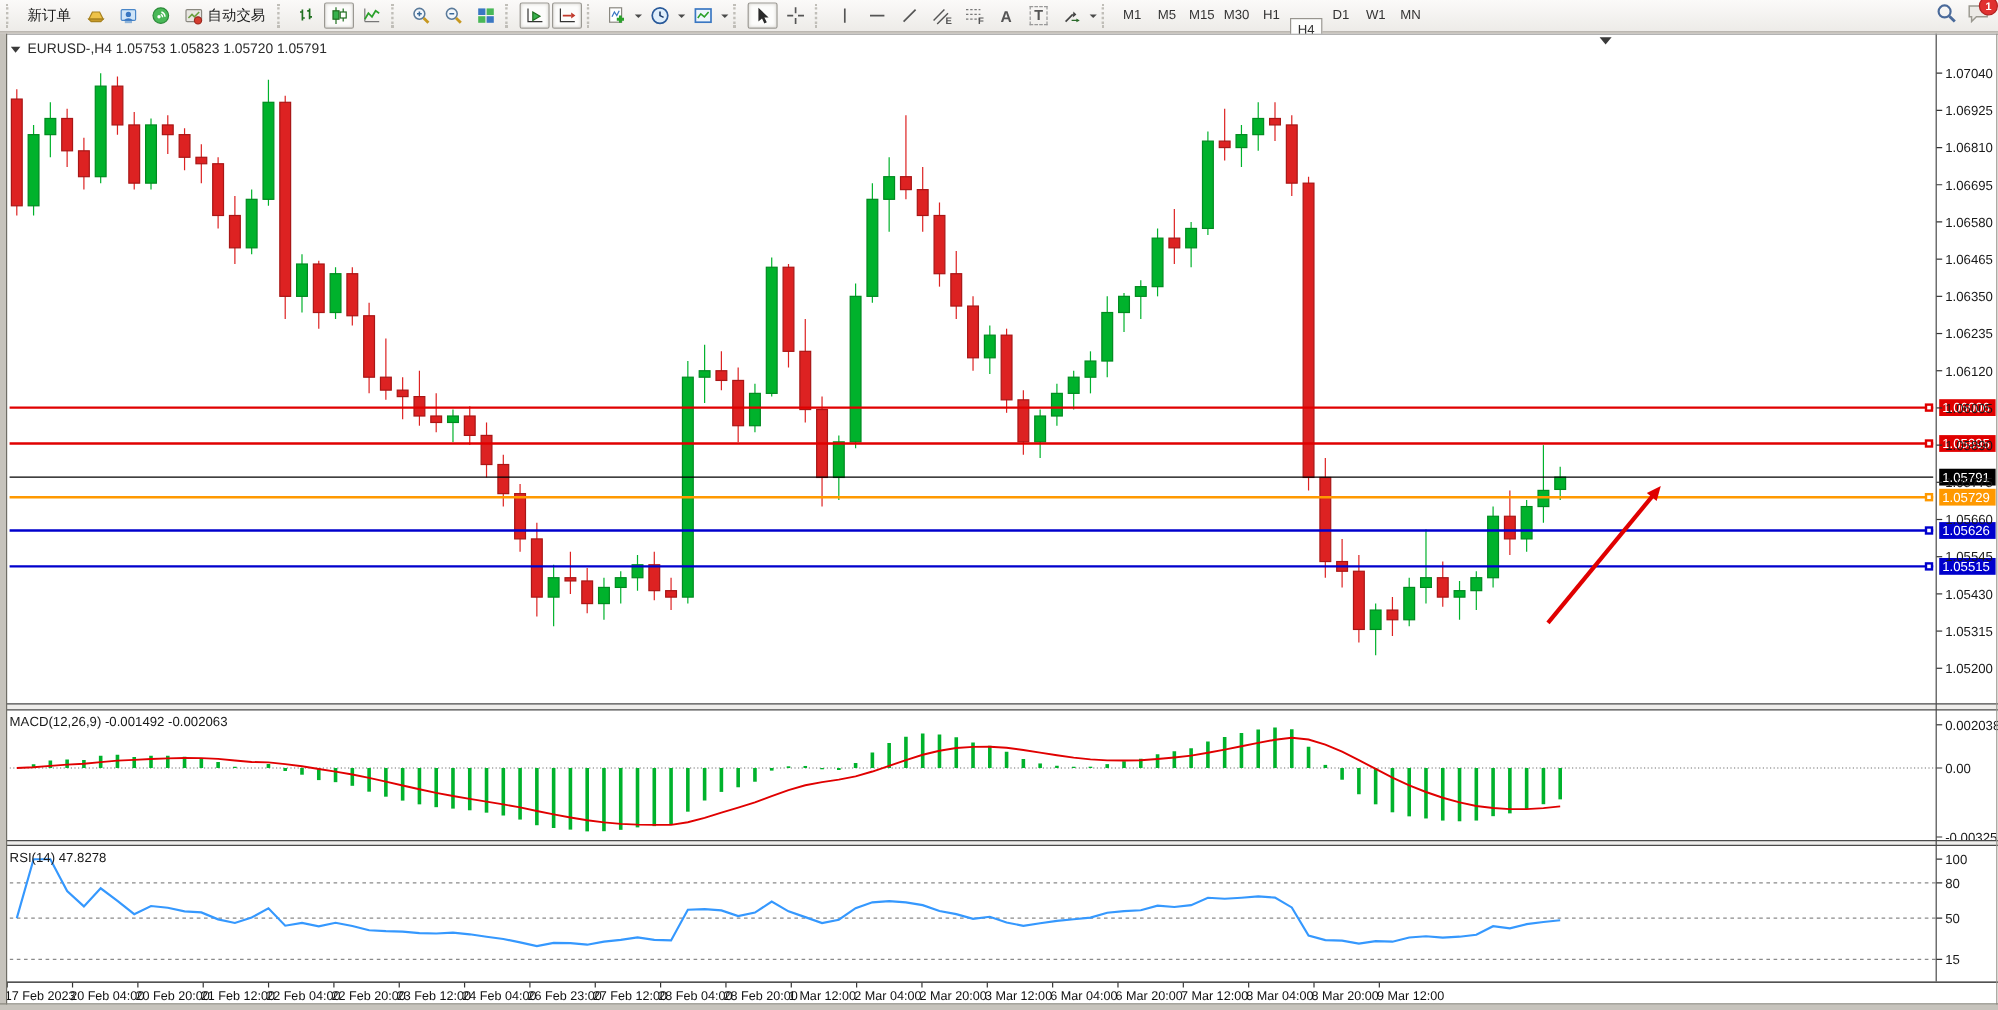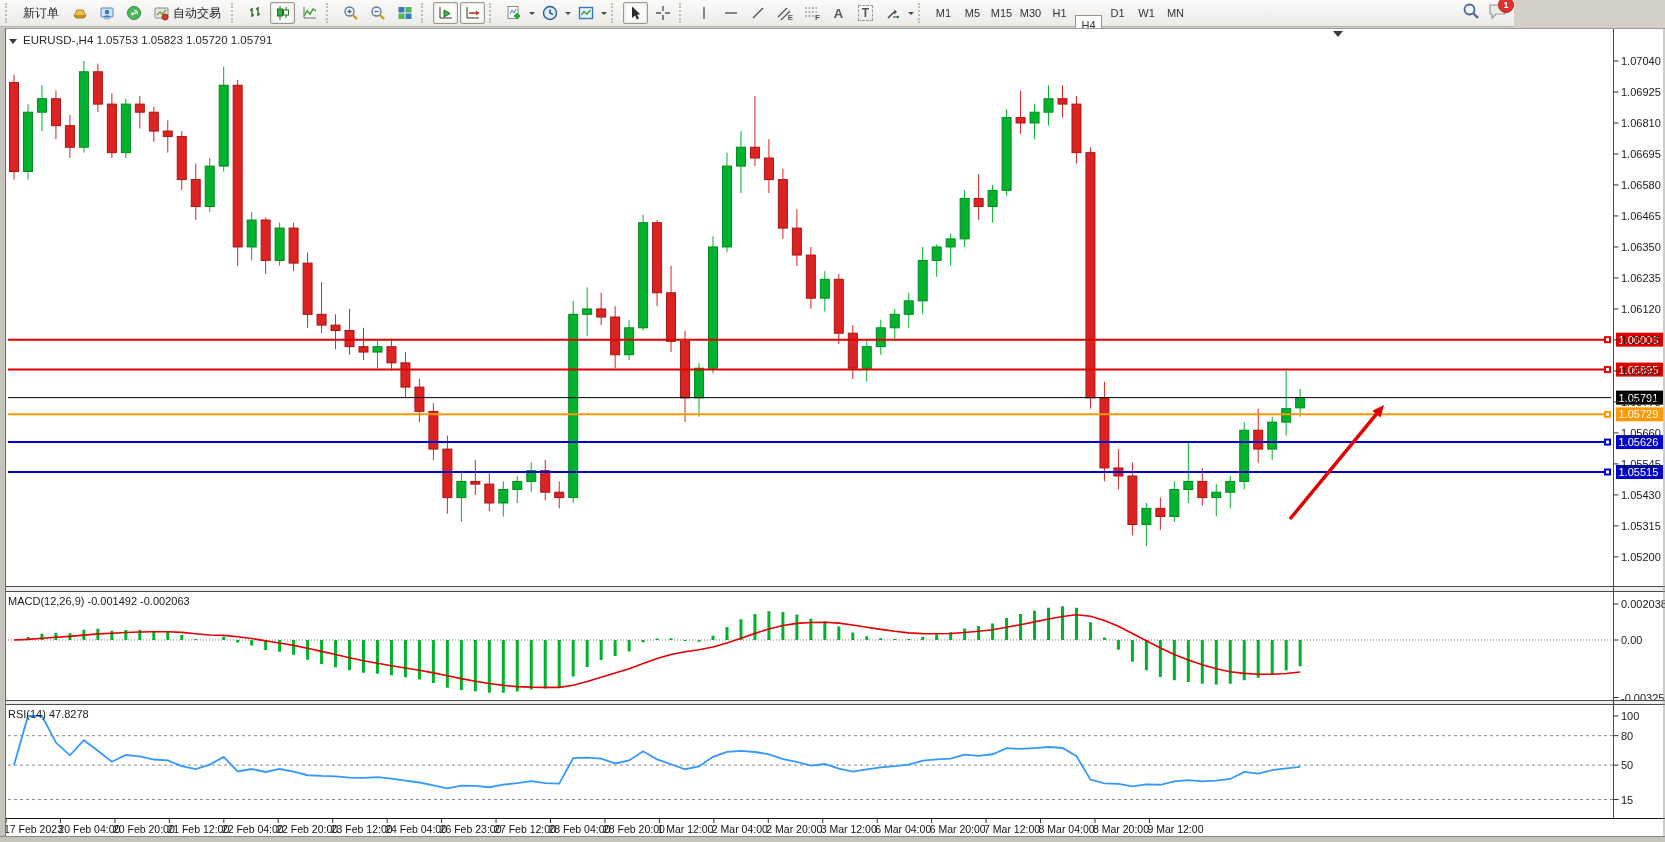--- a/index.html
+++ b/index.html
@@ -1,19 +1,19 @@
 <!DOCTYPE html>
 <html><head>
 <meta charset="utf-8">
 <style>
   html,body{margin:0;padding:0;background:#d4d0c8;}
   body{width:1665px;height:842px;position:relative;overflow:hidden;
        font-family:"Liberation Sans",sans-serif;-webkit-font-smoothing:antialiased;}
   
-  .toolbar{position:absolute;left:0;top:0;width:1514px;height:27px;
+  .toolbar{position:absolute;left:0;top:0;width:1665px;height:27px;
     background:linear-gradient(#fbfaf9,#edebe8);border-bottom:1px solid #b3b0aa;
     display:flex;align-items:center;padding-left:2px;box-sizing:border-box;}
   .grip{width:6px;height:20px;margin:0 3px;border-left:2px dotted #c0beb8;}
   .tbtn{width:25px;height:22px;display:inline-flex;align-items:center;justify-content:center;
     border:1px solid transparent;border-radius:2px;margin:0 1px;box-sizing:border-box;}
   .tbtn.active{border-color:#9a9892;background:#fcfcfb;box-shadow:inset 0 0 3px #cfccc6;}
   .ttext{height:22px;display:inline-flex;align-items:center;gap:4px;padding:0 6px;
     font-size:12px;color:#1a1a1a;border:1px solid transparent;border-radius:2px;}
   .caret{width:0;height:0;border:3px solid transparent;border-top-color:#4a4a4a;
     margin:4px 1px 0 2px;}

